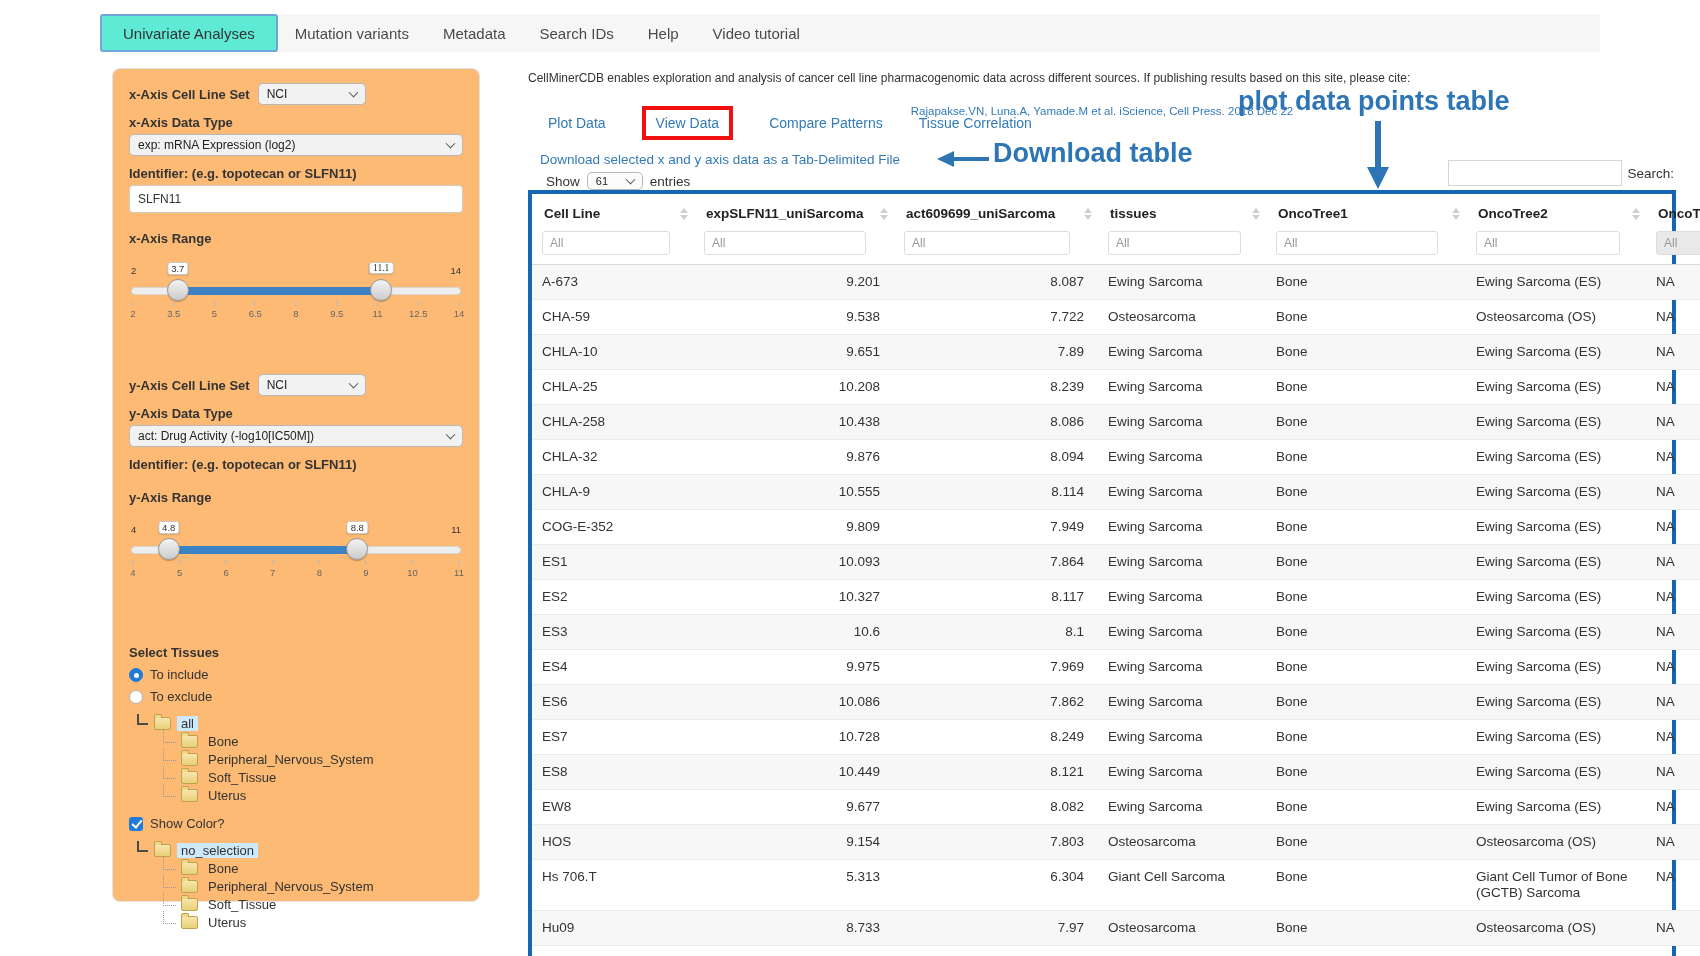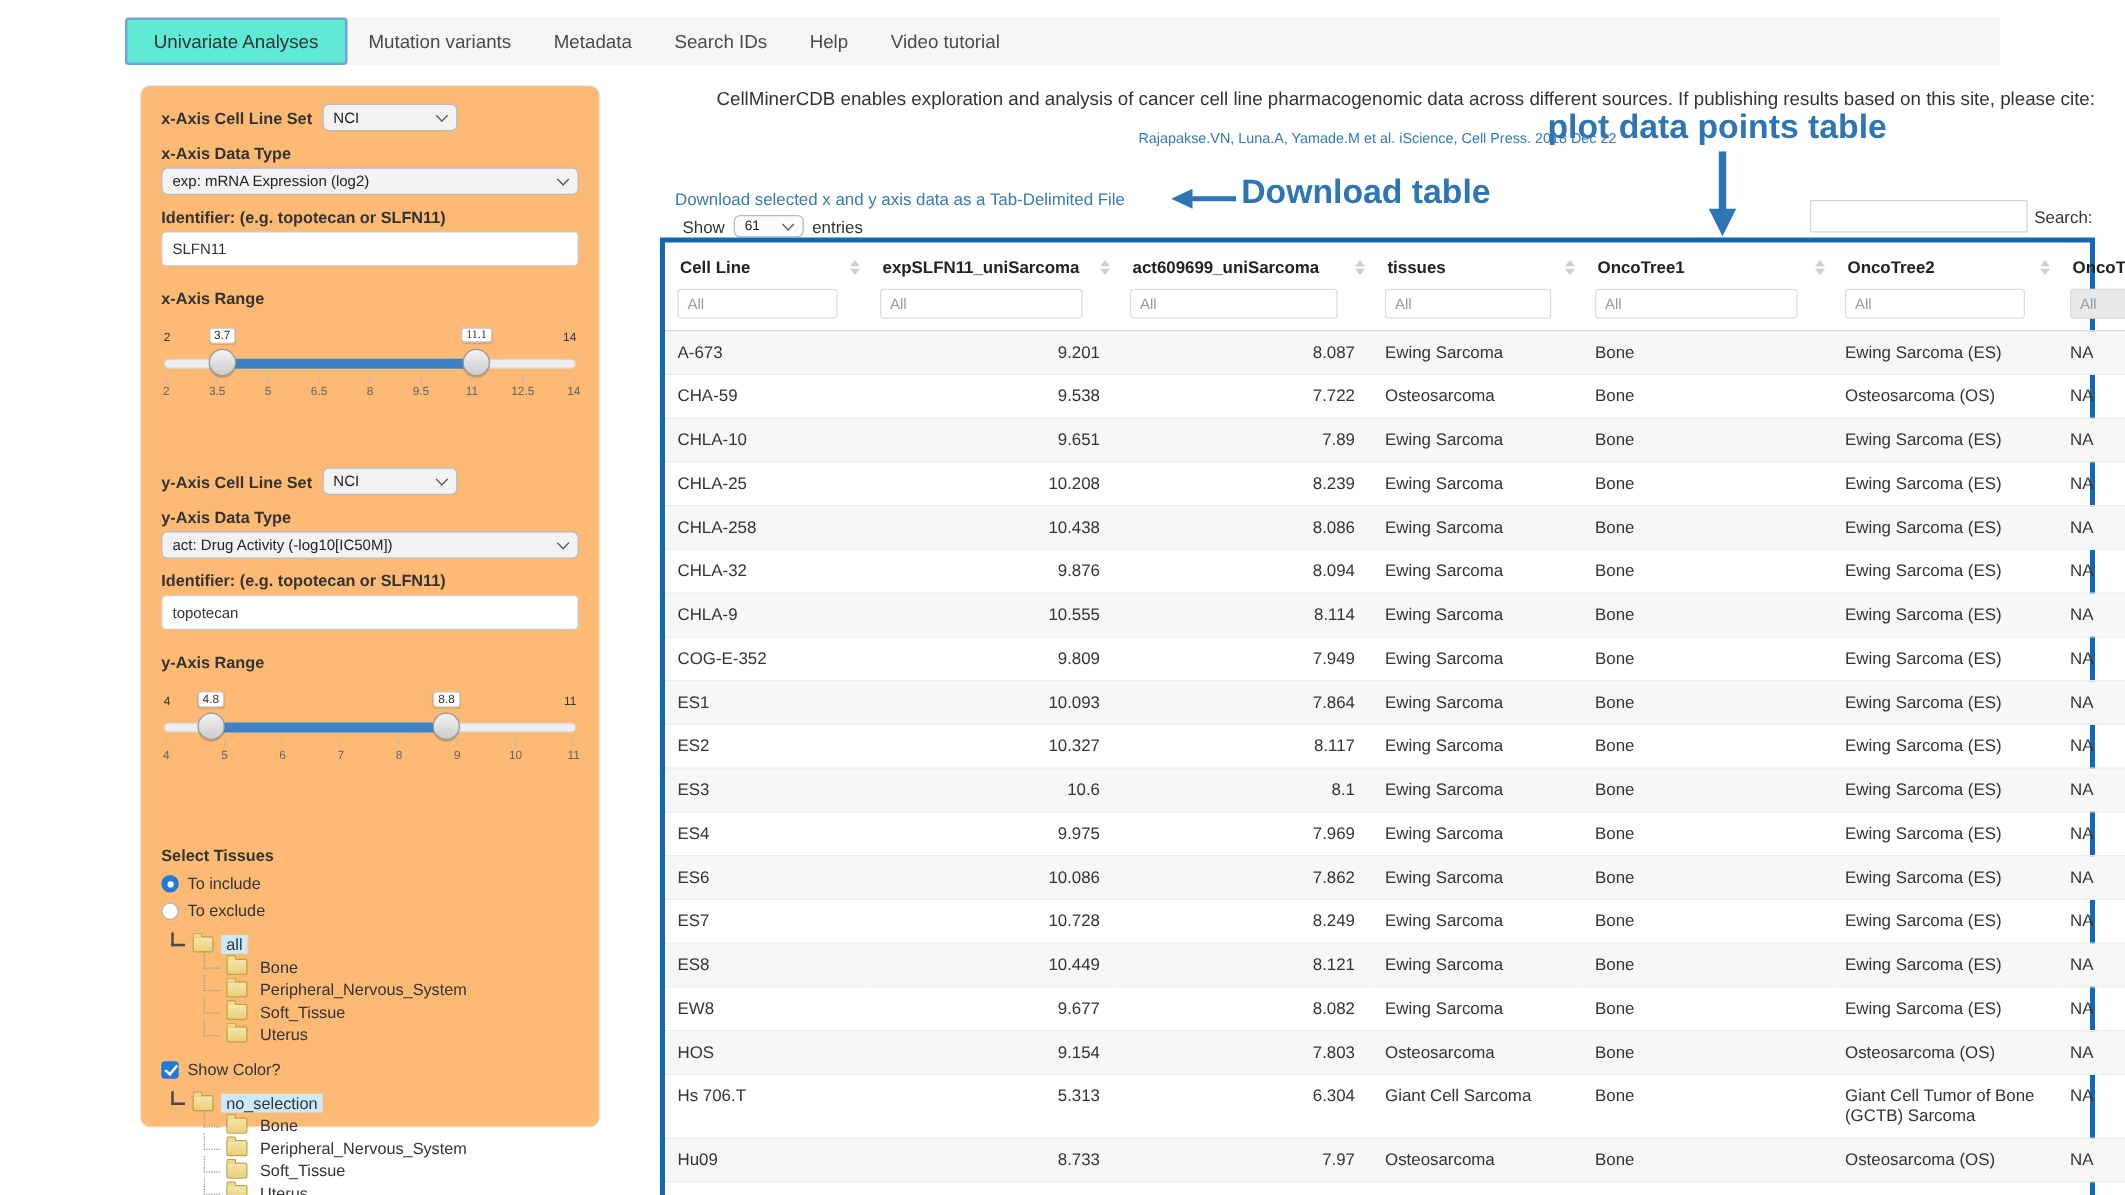--- a/index.html
+++ b/index.html
@@ -61,21 +61,21 @@
   .rootconn{width:9px;height:9px;border-left:2px solid #4a4a4a;border-bottom:2px solid #4a4a4a;margin:-7px 6px 0 0;flex:none}
   .folder{width:15px;height:11px;background:linear-gradient(#f7e6ac,#e9cf79);border:1px solid #bfa24a;
      border-radius:2px;position:relative;display:inline-block;margin-right:6px;flex:none}
   .folder::before{content:"";position:absolute;top:-4px;left:-1px;width:6px;height:3px;
      background:#eed98a;border:1px solid #bfa24a;border-bottom:none;border-radius:2px 2px 0 0}
   .tlabel{padding:0 4px;white-space:nowrap}
   .tlabel.hl{background:#cdeafc}
 
   
   #main{position:absolute;left:528px;top:68px;width:1148px;height:888px}
-  .cit1{position:absolute;top:3px;width:100%;text-align:right;font-size:15px;color:#333}
+  .cit1{position:absolute;top:3px;width:100%;text-align:left;font-size:12px;color:#333}
   .cit2{position:absolute;top:37px;width:100%;text-align:center;font-size:11.5px}
   .cit2 a{color:#337ab7}
   .subnav{position:absolute;top:36px;left:20px;height:38px;display:flex;align-items:center;gap:36px;font-size:14px}
   .subnav a{color:#337ab7;cursor:pointer}
   .redbox{border:4px solid #f10f0f;padding:5px 10px;display:inline-block}
   .dl{position:absolute;top:84px;left:12px;font-size:13.5px}
   .dl a{color:#337ab7}
   .showrow{position:absolute;top:104px;left:18px;font-size:13.5px;display:flex;align-items:center;gap:7px}
   .showrow select{font-size:11px;padding:2px 20px 2px 8px;background:#fbfbfb}
   .searchgroup{position:absolute;top:92px;right:2px;display:flex;align-items:center;gap:5px;font-size:13.5px}
@@ -175,21 +175,20 @@
       </select>
     </span>
   </div>
   <div class="lbl">y-Axis Data Type</div>
   <span class="sel-wrap full">
     <select>
       <option>act: Drug Activity (-log10[IC50M])</option>
     </select>
   </span>
   <div class="lbl">Identifier: (e.g. topotecan or SLFN11)</div>
-  <input class="text" value="topotecan" style="">
 
   <div class="lbl" style="margin-top:18px">y-Axis Range</div>
   <div class="slider">
       <div class="track"></div>
       <div class="fill" style="left: 11.4286%; width: 57.1429%;"></div>
       <div class="handle" style="left: 11.4286%;"></div>
       <div class="bubble" style="left: 11.4286%;">4.8</div>
       <div class="handle" style="left: 68.5714%;"></div>
       <div class="bubble" style="left: 68.5714%;">8.8</div>
       <div class="endlabel">4</div>
@@ -279,20 +278,26 @@
       </div>
     </div>
 </div>
 
 <div id="main">
   <div class="cit1">CellMinerCDB enables exploration and analysis of cancer cell line pharmacogenomic data across different sources. If publishing results based on this site, please cite:</div>
   <div class="cit2">
     <a>Rajapakse.VN, Luna.A, Yamade.M et al. iScience, Cell Press. 2018 Dec 22</a>
   </div>
 
+  <div class="subnav" id="subnav">
+      <a>Plot Data</a>
+      <span class="redbox"><a>View Data</a></span>
+      <a>Compare Patterns</a>
+      <a>Tissue Correlation</a>
+    </div>
 
   <div class="dl">
     <a>Download selected x and y axis data as a Tab-Delimited File</a>
   </div>
 
   <div class="showrow">
     <span>Show</span>
     <span class="sel-wrap">
       <select style="width:56px">
         <option>61</option>

